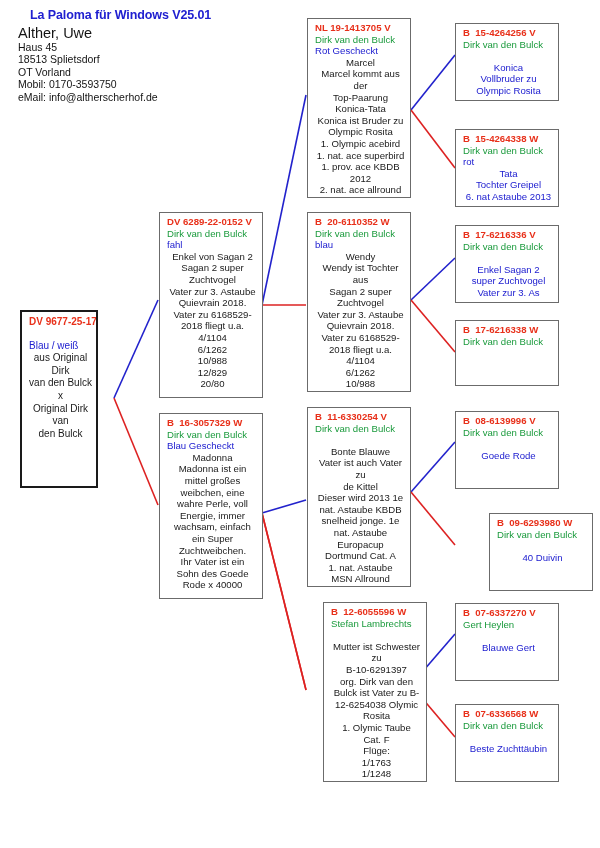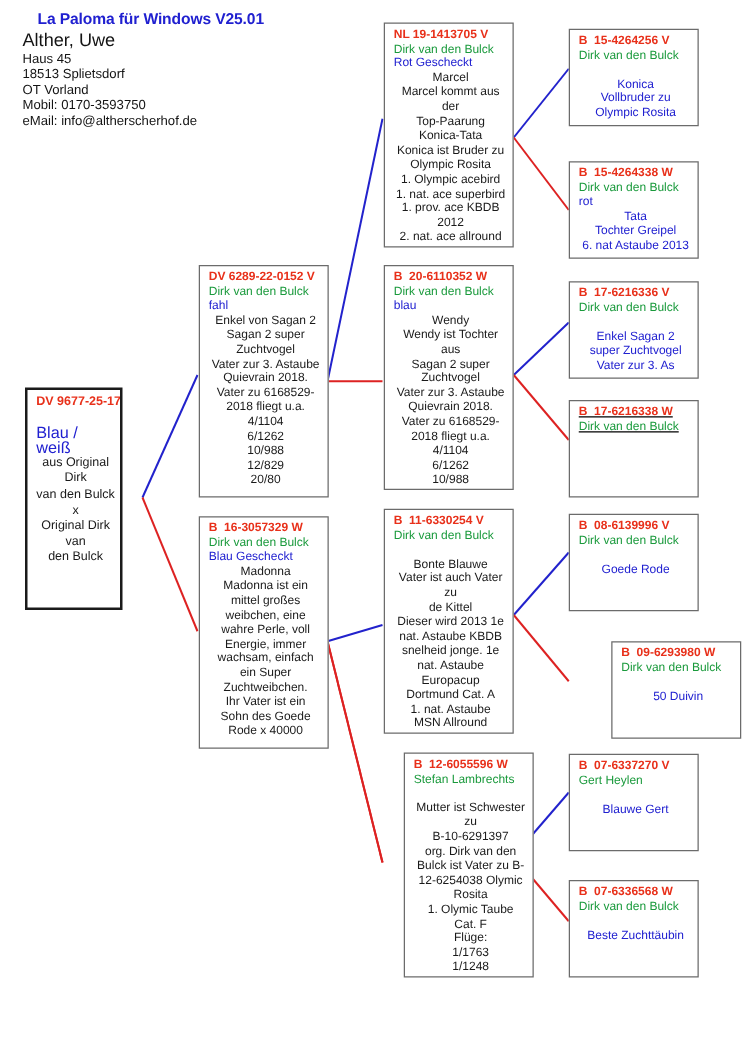--- a/index.html
+++ b/index.html
@@ -28,21 +28,21 @@
     box-sizing:border-box;
     padding:3px 4px 2px 7px;
     overflow:hidden;
   }
   .box.subject{border:2px solid #1a1a1a;}
   .ring{color:#e8301a;font-weight:bold;font-size:9.6px;line-height:11.6px;white-space:pre;}
   .owner{color:#1a9a3c;font-size:9.6px;line-height:11.6px;}
   .colr{color:#2020d0;font-size:9.6px;line-height:11.6px;min-height:11.6px;}
   .notes{color:#1a1a1a;font-size:9.6px;line-height:11.6px;white-space:pre-line;text-align:center;}
   .notes.blue{color:#2020d0;}
-  .subject .colr{font-size:13px;line-height:12.6px;}
+  .subject .colr{font-size:10px;line-height:12.6px;}
   .subject .notes{font-size:10px;line-height:12.6px;}
   .subject .ring{font-size:10px;line-height:13px;}
   .sp{height:11.6px;}
 </style>
 </head>
 <body>
 
 <div id="page">
 
   <div class="hdr">
@@ -219,38 +219,38 @@
 
   <div class="box" style="left:455px;top:225px;width:104px;height:78px;">
     <div class="ring">B  17-6216336 V</div>
     <div class="owner">Dirk van den Bulck</div>
     <div class="colr"></div>
     <div class="notes blue">Enkel Sagan 2
 super Zuchtvogel
 Vater zur 3. As</div>
   </div>
 
-  <div class="box" style="left:455px;top:320px;width:104px;height:78px;text-decoration:underline;">
+  <div class="box" style="left:455px;top:320px;width:104px;height:66px;">
     <div class="ring">B  17-6216338 W</div>
     <div class="owner">Dirk van den Bulck</div>
     <div class="colr"></div>
   </div>
 
   <div class="box" style="left:455px;top:411px;width:104px;height:78px;">
     <div class="ring">B  08-6139996 V</div>
     <div class="owner">Dirk van den Bulck</div>
     <div class="colr"></div>
     <div class="notes blue">Goede Rode</div>
   </div>
 
   <div class="box" style="left:455px;top:513px;width:104px;height:78px;margin-left:34px;">
     <div class="ring">B  09-6293980 W</div>
     <div class="owner">Dirk van den Bulck</div>
     <div class="colr"></div>
-    <div class="notes blue">50 Duivin</div>
+    <div class="notes blue">40 Duivin</div>
   </div>
 
   <div class="box" style="left:455px;top:603px;width:104px;height:78px;">
     <div class="ring">B  07-6337270 V</div>
     <div class="owner">Gert Heylen</div>
     <div class="colr"></div>
     <div class="notes blue">Blauwe Gert</div>
   </div>
 
   <div class="box" style="left:455px;top:704px;width:104px;height:78px;">

